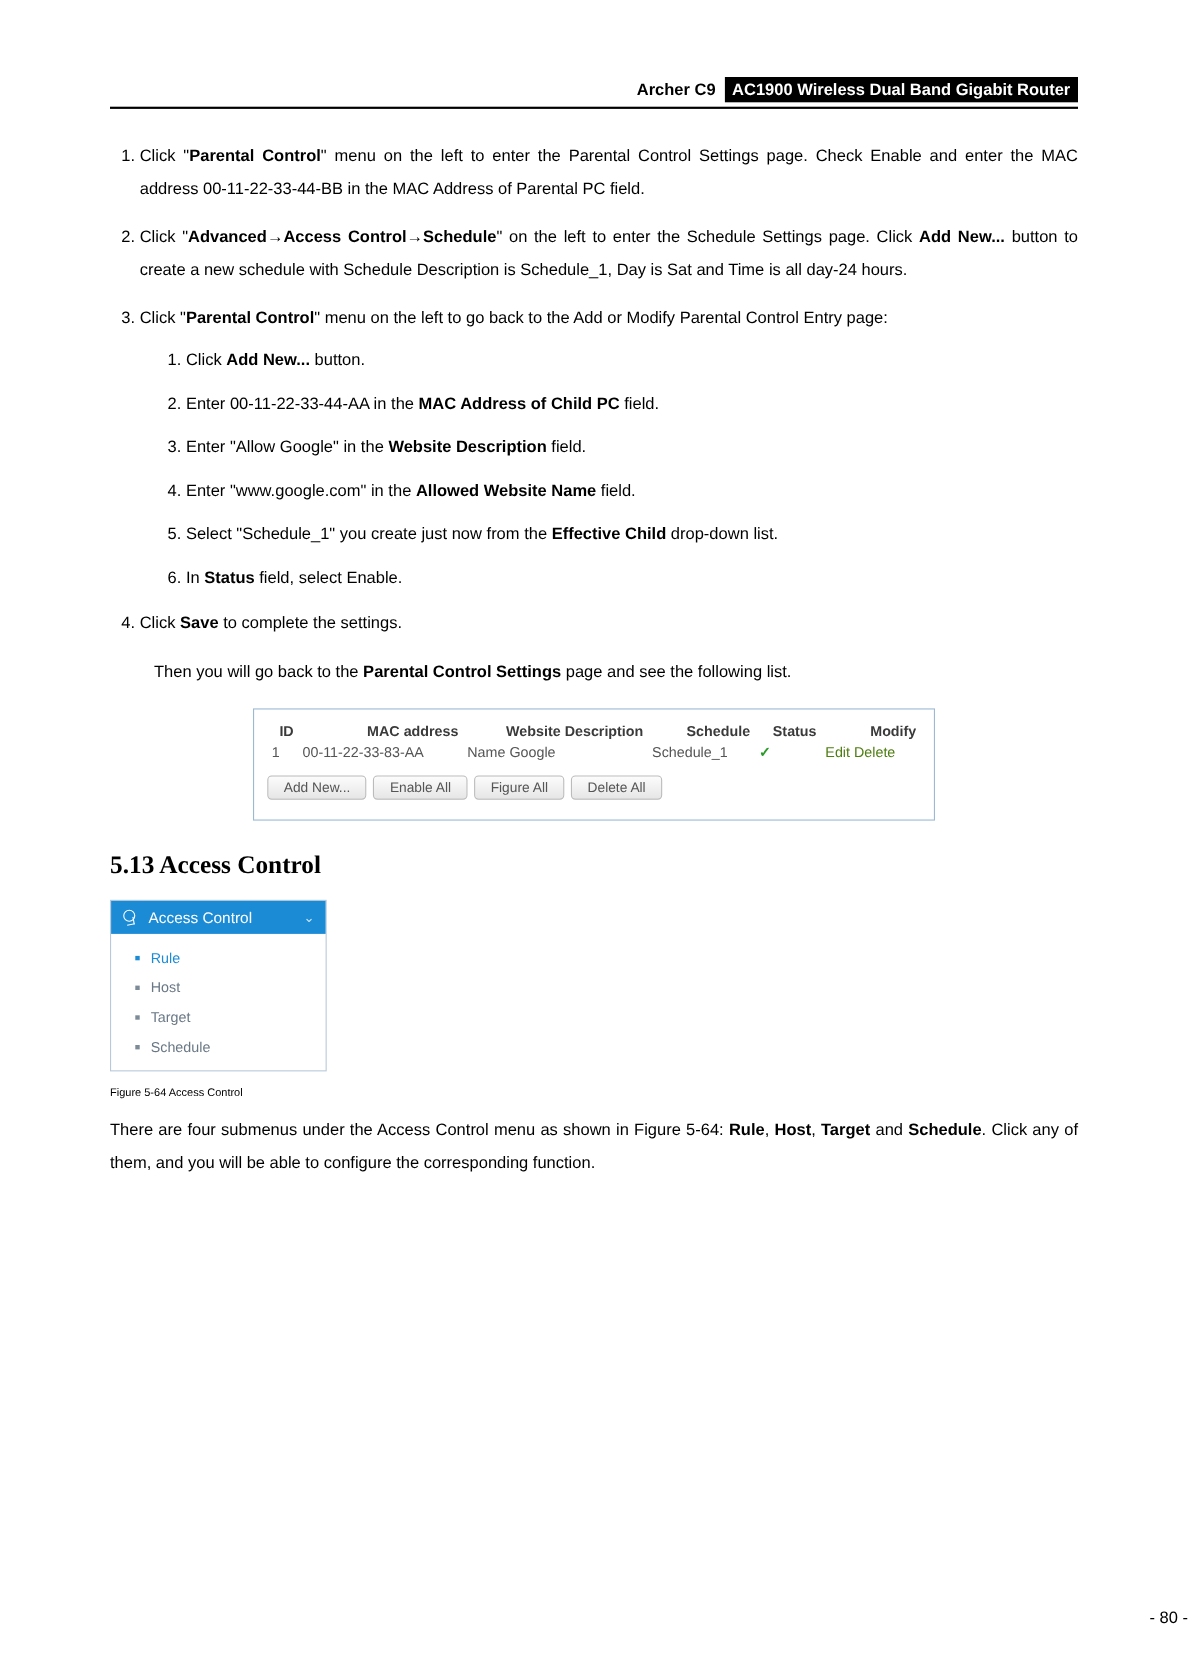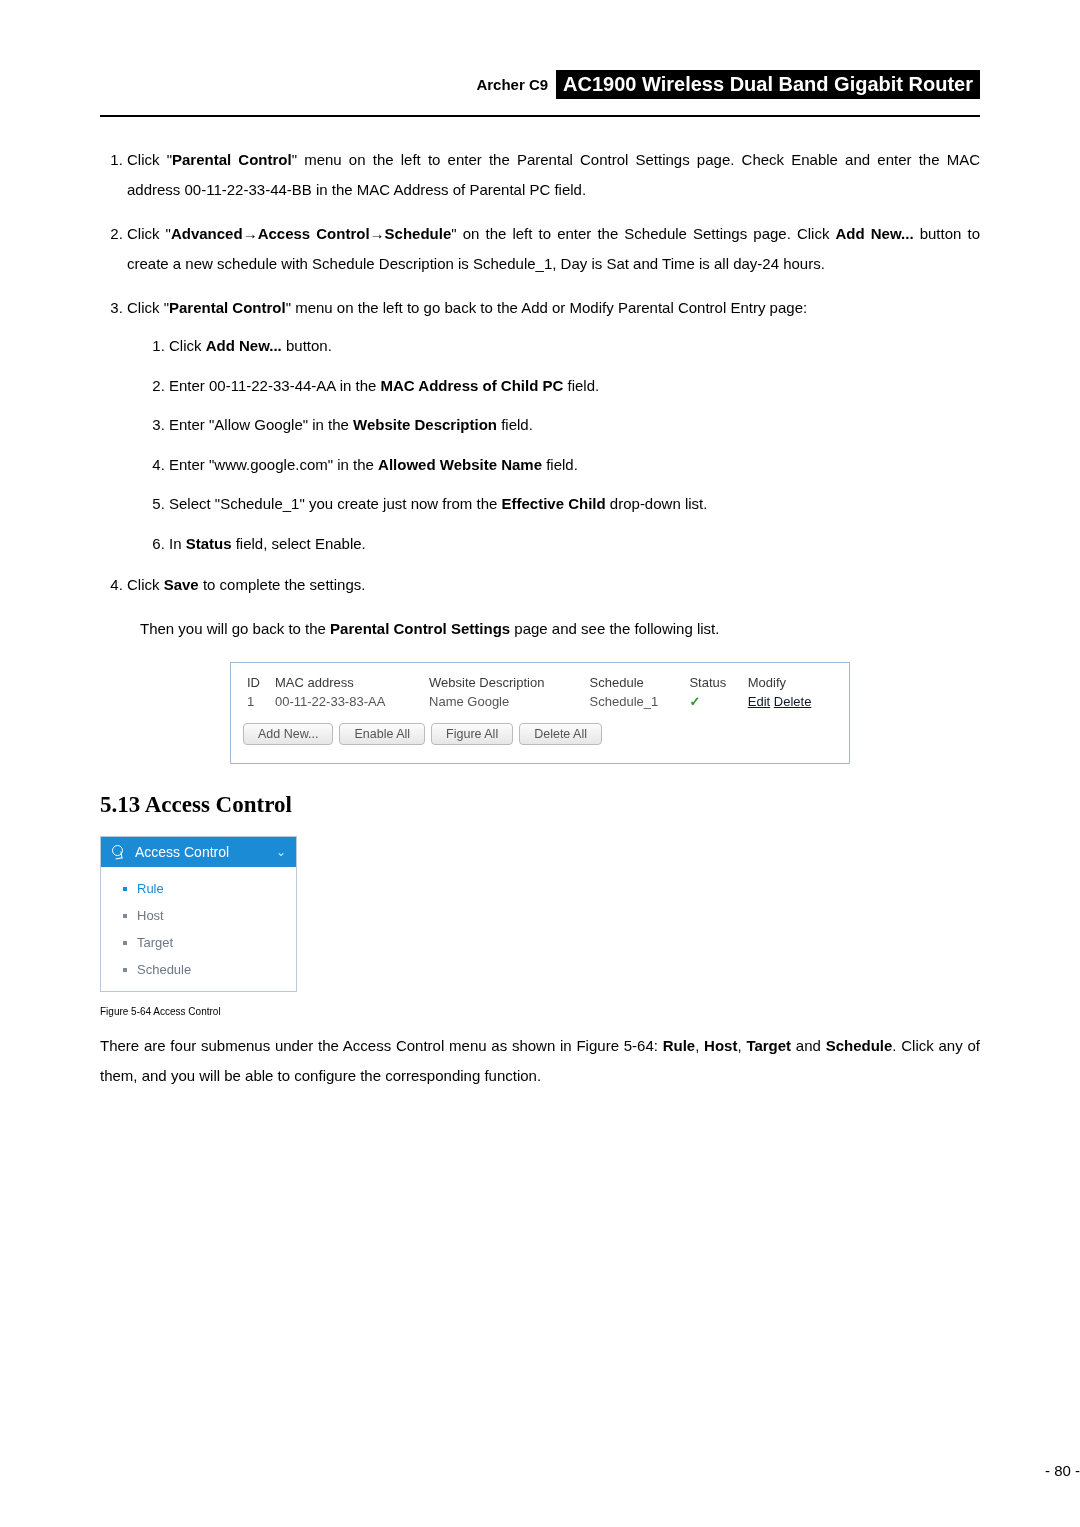--- a/index.html
+++ b/index.html
@@ -16,33 +16,33 @@
     margin: 0 auto;
     padding: 70px 100px 50px 100px;
     box-sizing: border-box;
     position: relative;
   }
   .header-bar {
     display: flex;
     justify-content: flex-end;
     align-items: center;
     border-bottom: 2.5px solid #000;
-    padding-bottom: 16px;
+    padding-bottom: 4px;
     margin-bottom: 28px;
   }
   .header-left {
     font-weight: bold;
     font-size: 15px;
     margin-right: 8px;
   }
   .header-right {
     background: #000;
     color: #fff;
     font-weight: bold;
-    font-size: 20px;
+    font-size: 15px;
     padding: 3px 7px;
   }
   ol.main-list {
     margin: 0 0 0 5px;
     padding-left: 22px;
   }
   ol.main-list > li {
     margin-bottom: 14px;
     line-height: 2.0;
     text-align: justify;
@@ -70,38 +70,37 @@
     box-sizing: border-box;
   }
   .tbl {
     width: 100%;
     border-collapse: collapse;
     font-size: 13px;
     color: #3a3a3a;
     margin-bottom: 12px;
   }
   .tbl th {
-    text-align: left;
-    font-weight: normal;
+    text-align: right;
+    font-weight: bold;
     padding: 2px 4px;
     font-size: 13px;
   }
   .tbl td {
     padding: 2px 4px;
     font-size: 13px;
     color: #555;
   }
   .tbl td:first-child { width: 20px; }
   .check {
     color: #2a9b2a;
     font-weight: bold;
   }
   .link {
-    color: #0f172a;
-    text-decoration: underline;
+    color: #4d7c0f;
     cursor: pointer;
     font-size: 13px;
   }
   .btn-row {
     display: flex;
     gap: 0;
   }
   .btn {
     font-size: 12.5px;
     color: #555;

